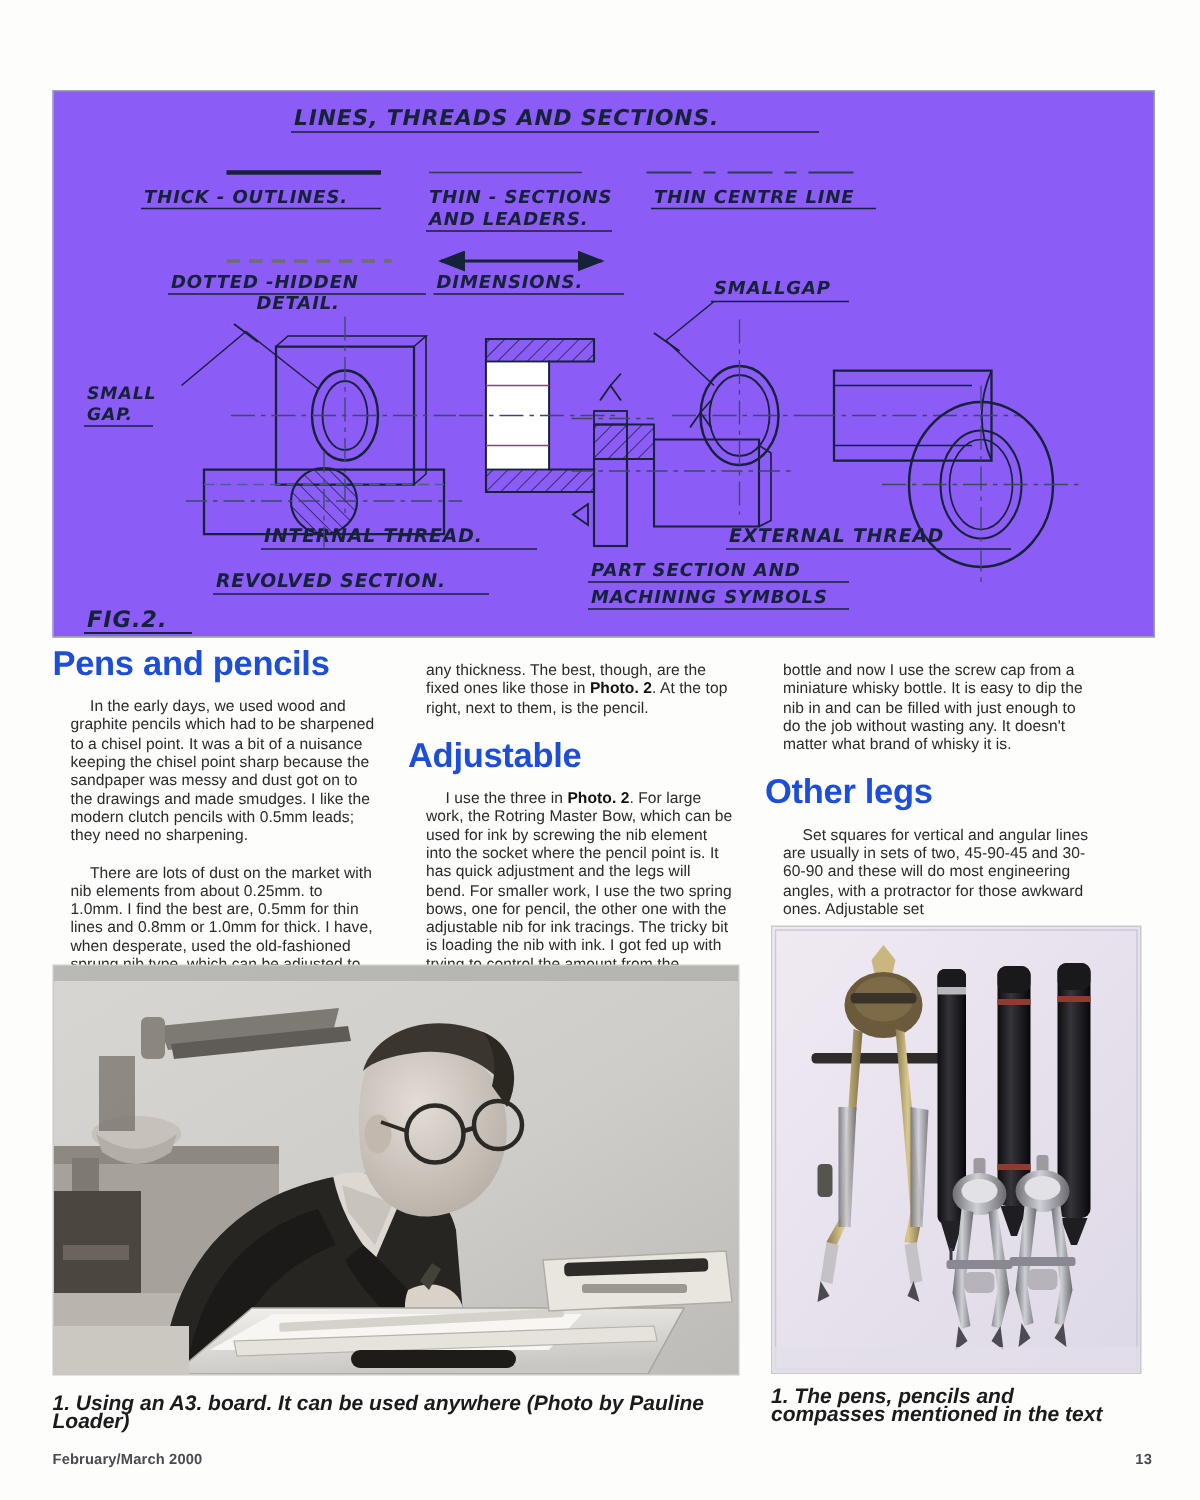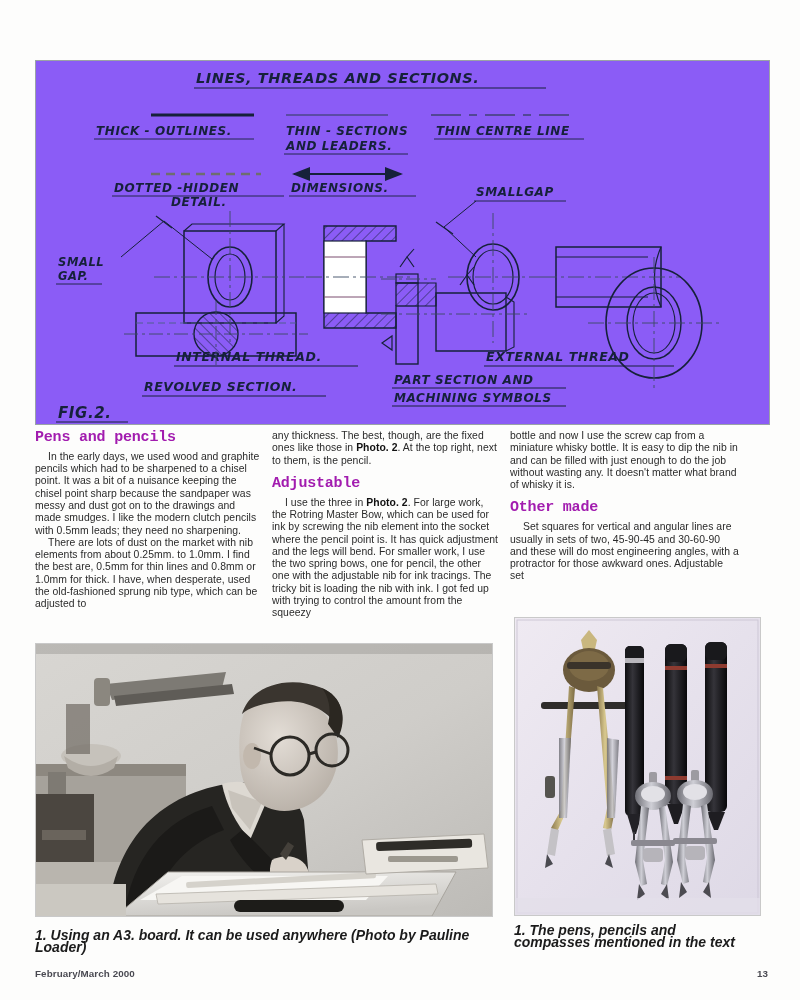--- a/index.html
+++ b/index.html
@@ -53,32 +53,32 @@
   .col {
     position: absolute;
     top: 0;
     width: 229px;
   }
   .col-1 { left: 0px; }
   .col-2 { left: 237px; }
   .col-3 { left: 475px; }
 
   h2.sec-head {
-    font-family: Liberation Mono, monospace;
+    font-family: Liberation Sans, sans-serif;
     font-weight: 700;
-    font-size: 15px;
+    font-size: 23px;
     line-height: 1.05;
     margin: 0 0 5px 0;
-    color: #a21caf;
+    color: #1d4ed8;
     letter-spacing: -0.2px;
   }
   h2.sec-head.tight { margin-top: 9px; }
 
   p.body {
-    margin: 0;
+    margin: 12px;
     font-size: 10.4px;
     line-height: 12.3px;
     text-align: left;
     color: #2a2a2a;
     text-indent: 13px;
     letter-spacing: 0.05px;
   }
   p.body.cont { text-indent: 0; }
   p.body b { font-weight: 700; color: #111; }
 
@@ -290,21 +290,21 @@
     </div>
 
     <div class="col col-2">
       <p class="body cont"><span>any thickness. The best, though, are the fixed ones like those in </span><b>Photo. 2</b><span>. At the top right, next to them, is the pencil.</span></p>
       <h2 class="sec-head tight">Adjustable</h2>
       <p class="body"><span>I use the three in </span><b>Photo. 2</b><span>. For large work, the Rotring Master Bow, which can be used for ink by screwing the nib element into the socket where the pencil point is. It has quick adjustment and the legs will bend. For smaller work, I use the two spring bows, one for pencil, the other one with the adjustable nib for ink tracings. The tricky bit is loading the nib with ink. I got fed up with trying to control the amount from the squeezy</span></p>
     </div>
 
     <div class="col col-3">
       <p class="body cont">bottle and now I use the screw cap from a miniature whisky bottle. It is easy to dip the nib in and can be filled with just enough to do the job without wasting any. It doesn't matter what brand of whisky it is.</p>
-      <h2 class="sec-head tight">Other made</h2>
+      <h2 class="sec-head tight">Other legs</h2>
       <p class="body">Set squares for vertical and angular lines are usually in sets of two, 45-90-45 and 30-60-90 and these  will do most engineering angles, with a protractor for those awkward ones. Adjustable set</p>
     </div>
   </div>
 
   <div class="photo" id="photo-board">
     <svg viewBox="0 0 456 272" xmlns="http://www.w3.org/2000/svg">
       <defs>
         <linearGradient id="wallG" x1="0" y1="0" x2="1" y2="1">
           <stop offset="0%" stop-color="#d8d6d2"></stop>
           <stop offset="55%" stop-color="#cfcdc9"></stop>

